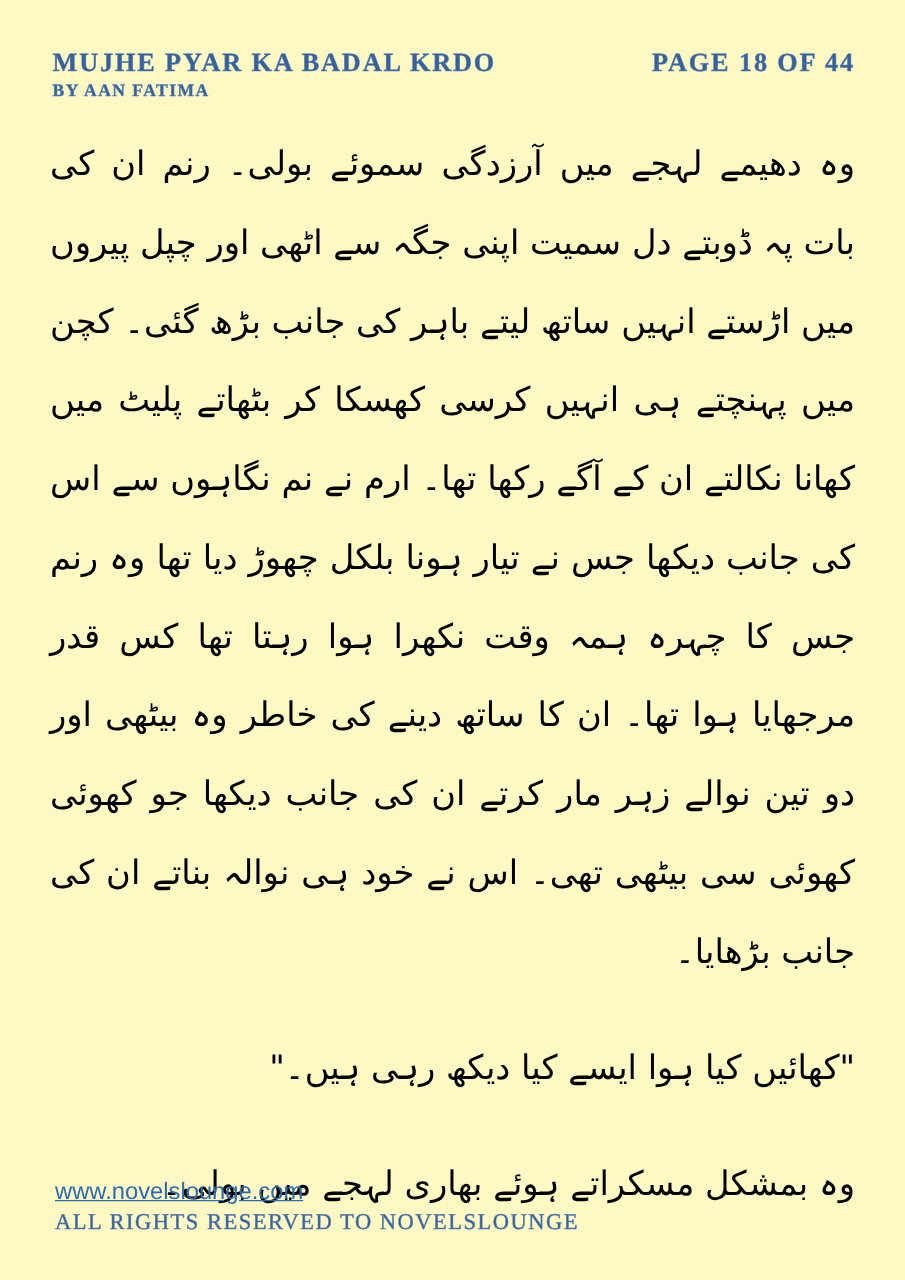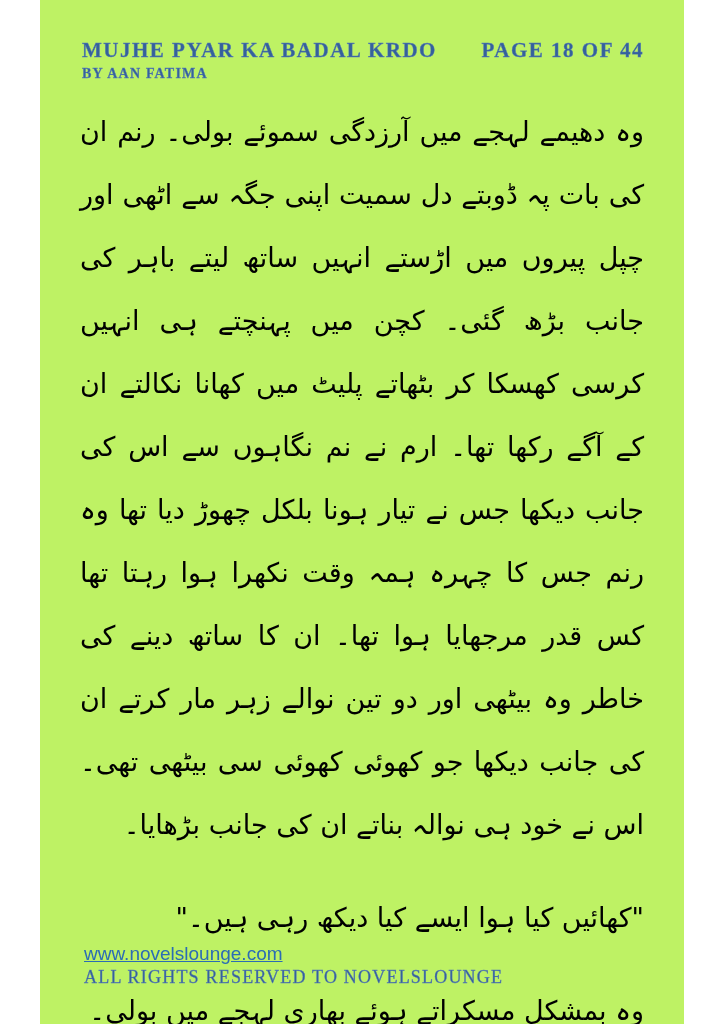--- a/index.html
+++ b/index.html
@@ -3,24 +3,24 @@
 <meta charset="utf-8">
 <style>
   * { margin: 0; padding: 0; box-sizing: border-box; }
 
   html, body {
     background: #ffffff;
   }
 
   .page {
     position: relative;
-    width: 644px;
+    width: 724px;
     height: 1024px;
     margin: 0 auto;
-    background: #bef264;
+    background: #fef9c3;
     overflow: hidden;
     font-family: "Liberation Sans", sans-serif;
   }
 
   
   .header {
     position: absolute;
     top: 38px;
     left: 42px;
     right: 40px;

